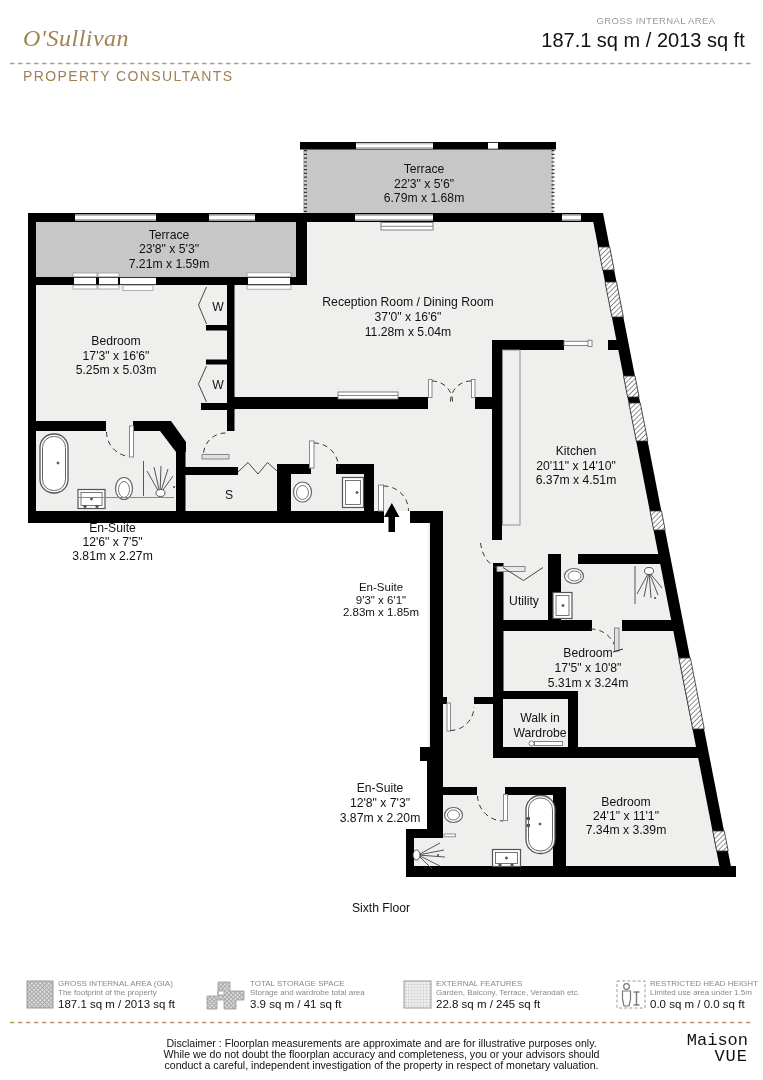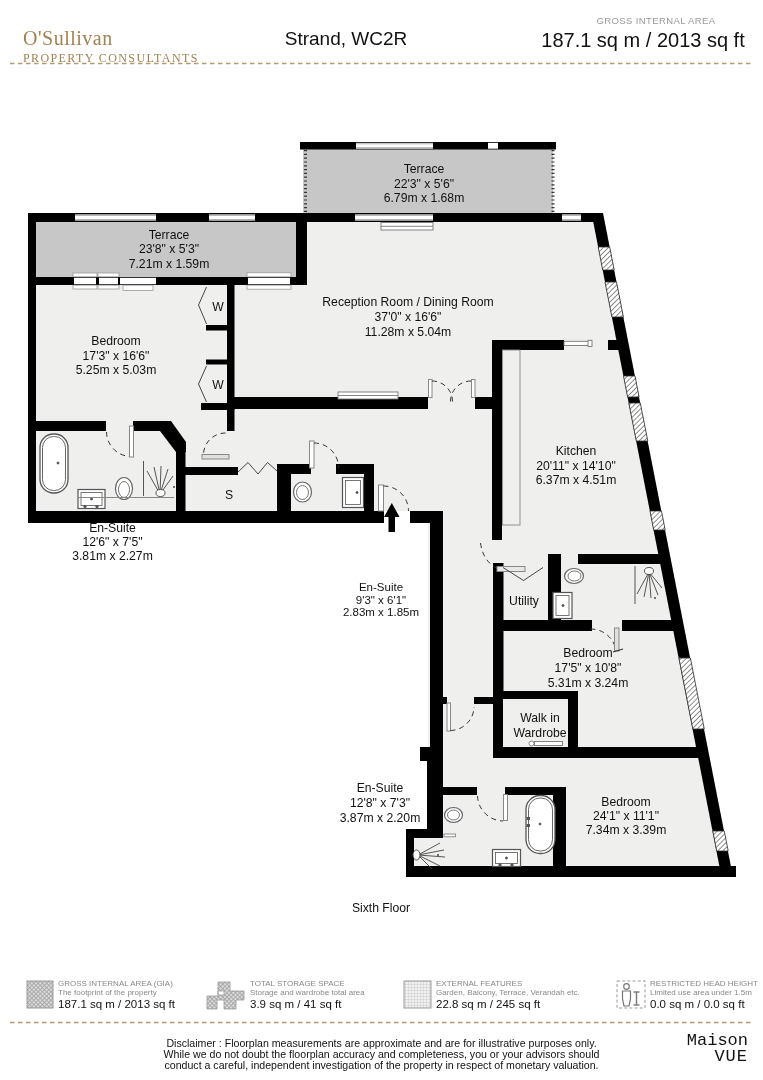--- a/index.html
+++ b/index.html
@@ -5,25 +5,24 @@
   html,body{margin:0;padding:0;background:#fff;}
   #page{position:relative;width:763px;height:1080px;background:#fff;overflow:hidden;
         font-family:"Liberation Sans",sans-serif;}
   .abs{position:absolute;}
 </style>
 </head>
 <body>
 <div id="page">
 
 <div class="abs" style="left:23px;top:26px;width:220px;">
-  <div style="font-family:'Liberation Serif',serif;font-size:20px;line-height:24px;color:#a08253;letter-spacing:0.5px;">O'Sullivan</div>
-  <div style="font-family:Liberation Serif, serif;font-size:12px;color:#a08253;letter-spacing:1.4px;margin-top:1px;">PROPERTY CONSULTANTS</div>
+  <div style="font-family:'Liberation Serif',serif;font-style:italic;font-size:24px;line-height:24px;color:#a08253;letter-spacing:0.5px;">O'Sullivan</div>
+  <div style="font-family:Liberation Sans, sans-serif;font-size:14px;color:#a08253;letter-spacing:1.4px;margin-top:18px;">PROPERTY CONSULTANTS</div>
 </div>
 
-<div class="abs" style="left:246px;top:28px;width:200px;text-align:center;font-size:19px;color:#111;">Strand, WC2R</div>
 
 <div class="abs" style="left:526px;top:15px;width:260px;text-align:center;font-size:9.5px;color:#9a9a9a;letter-spacing:0.4px;">GROSS INTERNAL AREA</div>
 
 <div class="abs" style="left:513px;top:29px;width:260px;text-align:center;font-size:20px;color:#111;">187.1 sq m / 2013 sq ft</div>
 
 <svg class="abs" style="left:0;top:0;" width="763" height="70">
   <line x1="10" y1="63.5" x2="753" y2="63.5" stroke="#b59a6d" stroke-width="1.6" stroke-dasharray="4.5,3.5"></line>
 </svg>
 
 <svg id="plan" class="abs" style="left:0;top:0;" width="763" height="960" viewBox="0 0 763 960">

